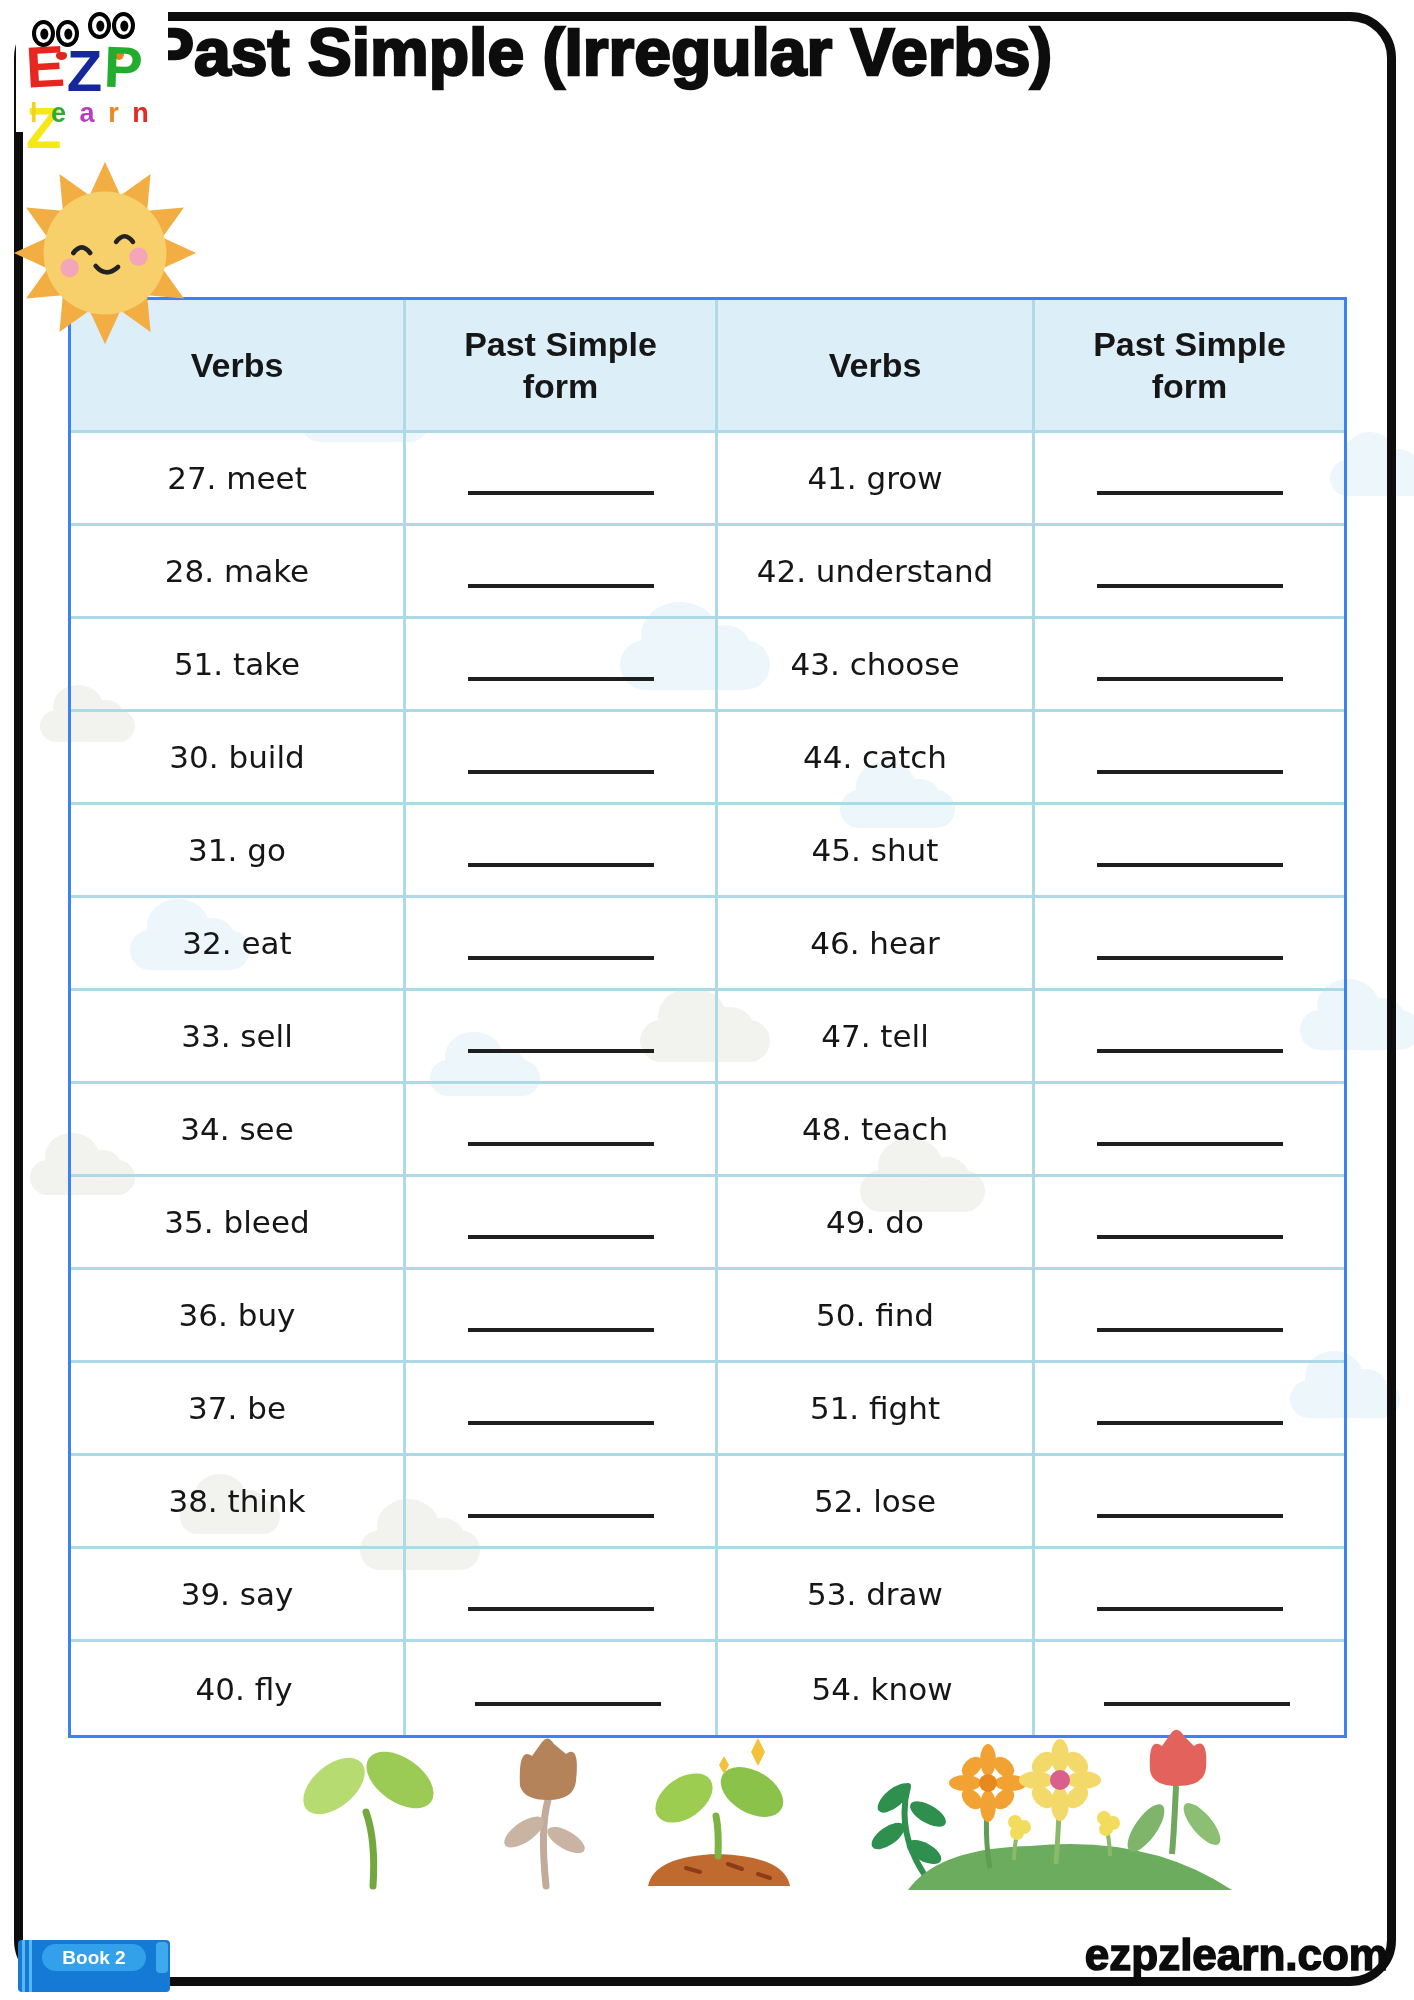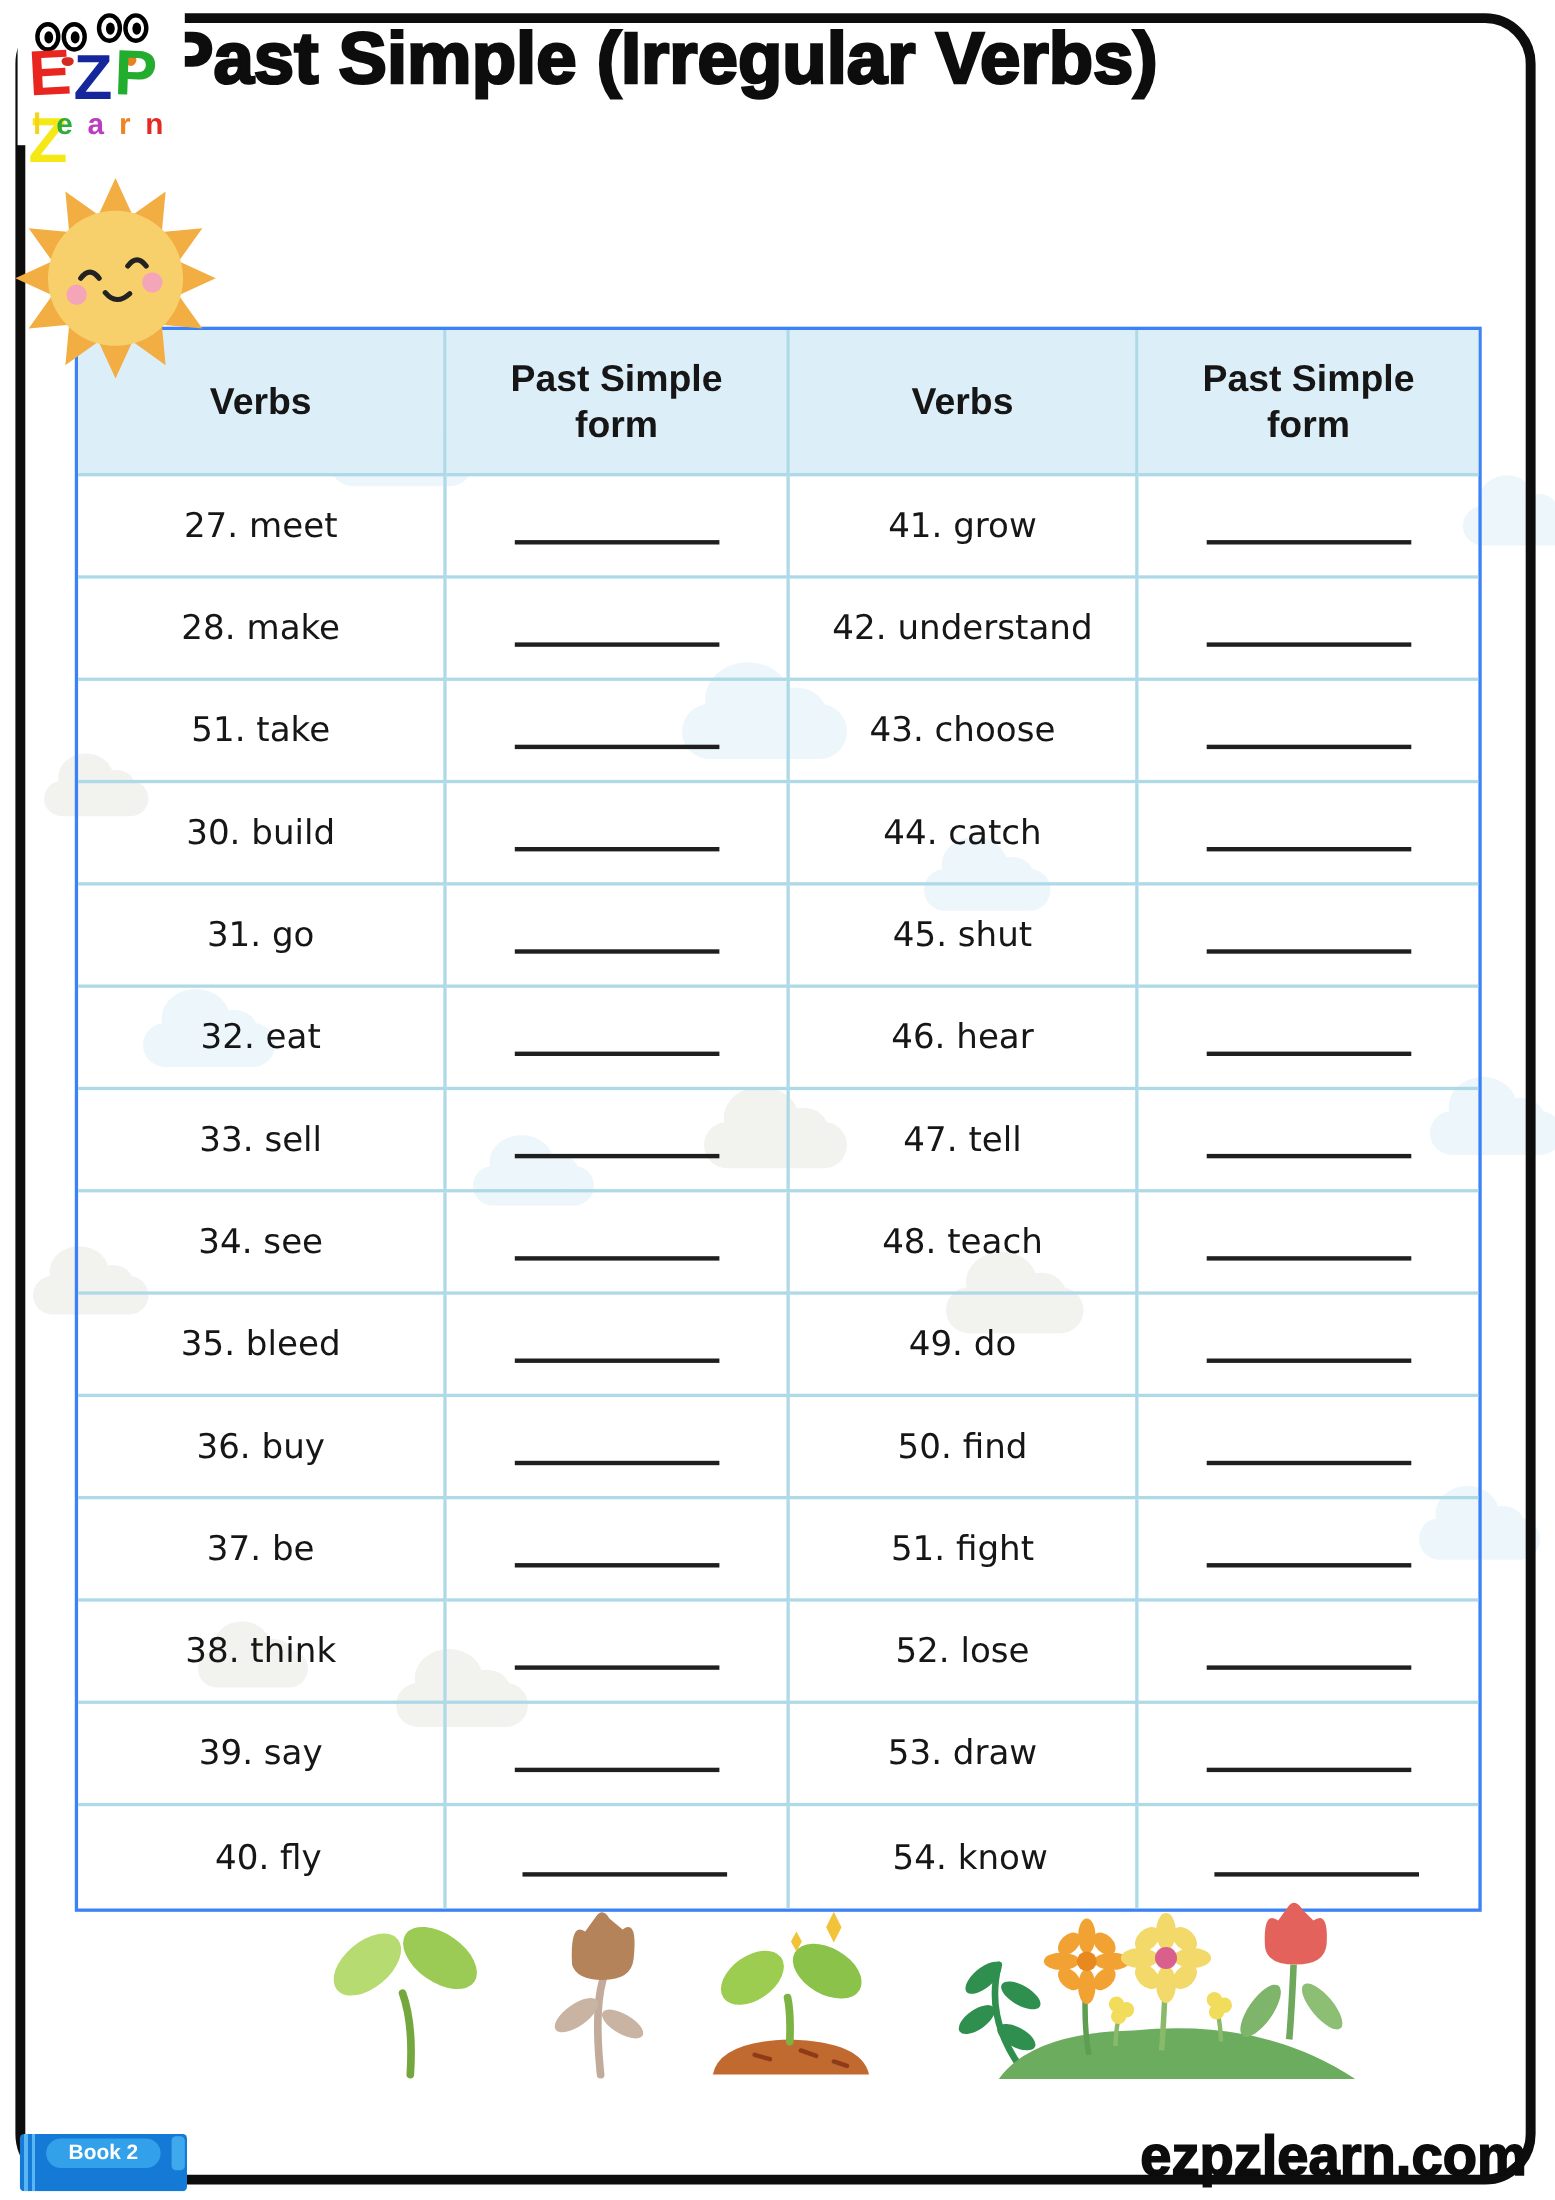--- a/index.html
+++ b/index.html
@@ -78,21 +78,21 @@
   .plants{position:absolute;left:288px;top:1728px;width:944px;height:162px;z-index:5;}
   .badge{position:absolute;left:18px;top:1940px;width:152px;height:52px;background:#1579d6;
     border-radius:4px;z-index:7;
     background-image:linear-gradient(90deg,#1579d6 4px,#5ab6f2 4px,#5ab6f2 7px,#1579d6 7px,#1579d6 11px,#5ab6f2 11px,#5ab6f2 14px,#1579d6 14px);}
   .badge-label{position:absolute;left:24px;top:4px;width:104px;height:27px;background:#33a1ea;
     border-radius:14px;color:#fff;font-weight:700;font-size:19px;line-height:27px;text-align:center;
     font-family:"Liberation Sans", sans-serif;}
   .badge-tab{position:absolute;right:2px;top:2px;width:12px;height:31px;background:#3fa9ee;border-radius:4px;}
   .site{
     position:absolute;right:26px;top:1930px;z-index:7;
-    font-family:"Liberation Sans", sans-serif;font-weight:900;font-size:51px;color:#0c0c0c;
+    font-family:"Liberation Sans", sans-serif;font-weight:900;font-size:44px;color:#0c0c0c;
     -webkit-text-stroke:1.5px #0c0c0c;
   }
 </style>
 </head>
 <body>
 
 <div class="page">
 
   <div class="frame"></div>
 

